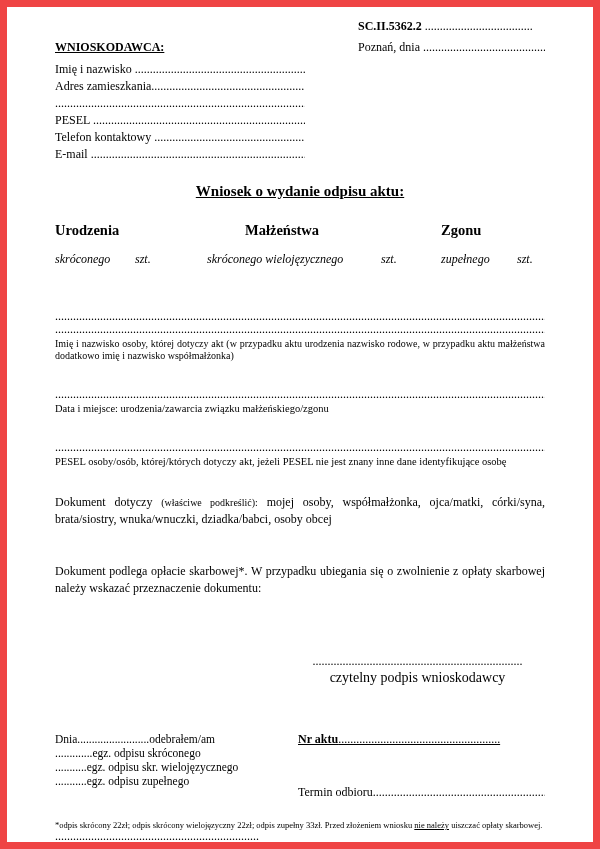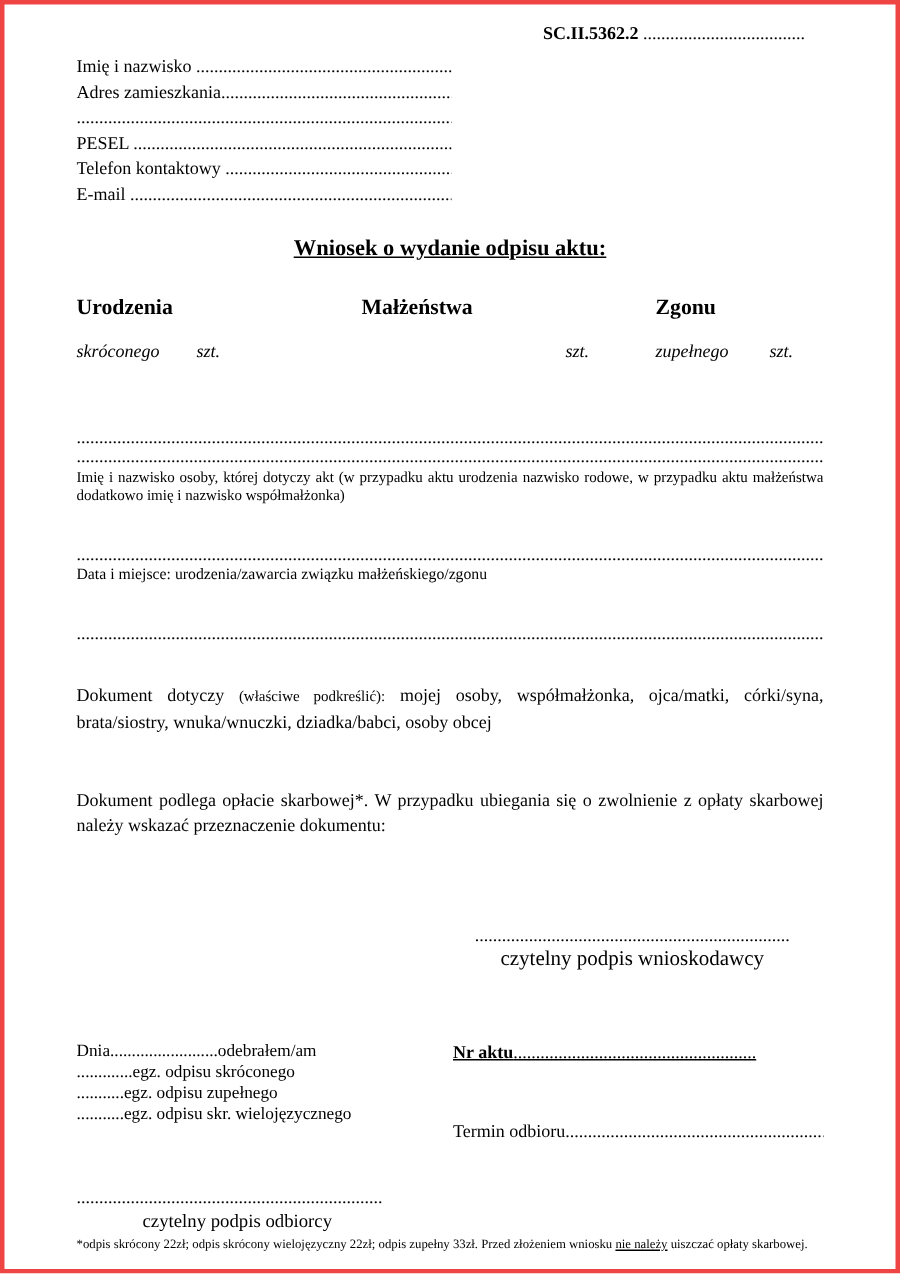--- a/index.html
+++ b/index.html
@@ -1,20 +1,20 @@
 <!DOCTYPE html>
 <html><head>
 <meta charset="utf-8">
 <style>
   * { margin:0; padding:0; box-sizing:border-box; }
   html,body { background:#fff; }
   .page {
     width:600px; height:849px;
     background:#fff;
-    border:3px solid #ef4444;
+    border:7px solid #ef4444;
     font-family:"Liberation Serif", serif;
     font-size:12px; color:#000;
     padding:12px 48px 0 48px;
     position:relative;
     overflow:hidden;
   }
   .bold { font-weight:bold; }
   .und { text-decoration:underline; }
   .clip { white-space:nowrap; overflow:hidden; }
   .right-cell { width:187px; margin-left:auto; display:block; }
@@ -54,75 +54,84 @@
 </head>
 <body>
 
 <div class="page">
 
   <div class="right-cell clip">
     <span class="bold">SC.II.5362.2</span>
     <span>....................................</span>
   </div>
 
+  <div class="row-split">
+    <span class="bold und">WNIOSKODAWCA:</span>
+    <span class="right-cell clip" style="margin-left:0;">
+      <span>Poznań, dnia</span>
+      <span>.........................................</span>
+    </span>
+  </div>
 
   <div class="fields">
     <div class="field-line clip">Imię i nazwisko ................................................................................</div>
     <div class="field-line clip">Adres zamieszkania..........................................................................</div>
     <div class="field-line clip">...................................................................................................</div>
     <div class="field-line clip">PESEL ...........................................................................................</div>
     <div class="field-line clip">Telefon kontaktowy .........................................................................</div>
     <div class="field-line clip">E-mail ............................................................................................</div>
   </div>
 
   <div class="form-title">Wniosek o wydanie odpisu aktu:</div>
 
   <div class="acts">
     <span class="h p-urodzenia">Urodzenia</span>
     <span class="h p-malzenstwa">Małżeństwa</span>
     <span class="h p-zgonu">Zgonu</span>
     <span class="s p-skr">skróconego</span>
     <span class="s p-szt1">szt.</span>
+    <span class="s p-skrw">skróconego wielojęzycznego</span>
     <span class="s p-szt2">szt.</span>
     <span class="s p-zup">zupełnego</span>
     <span class="s p-szt3">szt.</span>
   </div>
 
   <div class="sec1">
     <div class="dotline">..........................................................................................................................................................................................</div>
     <div class="dotline">......................................................................................................................................................................................</div>
     <div class="caption">Imię i nazwisko osoby, której dotyczy akt (w przypadku aktu urodzenia nazwisko rodowe, w przypadku aktu małżeństwa dodatkowo imię i nazwisko współmałżonka)</div>
   </div>
 
   <div class="sec">
     <div class="dotline">..........................................................................................................................................................................................</div>
     <div class="caption-md">Data i miejsce: urodzenia/zawarcia związku małżeńskiego/zgonu</div>
   </div>
 
   <div class="sec">
     <div class="dotline">..........................................................................................................................................................................................</div>
+    <div class="caption-md">PESEL osoby/osób, której/których dotyczy akt, jeżeli PESEL nie jest znany inne dane identyfikujące osobę</div>
   </div>
 
   <div class="concerns">
     <span>Dokument dotyczy </span><span class="note">(właściwe podkreślić):</span><span> mojej osoby, współmałżonka, ojca/matki, córki/syna, brata/siostry, wnuka/wnuczki, dziadka/babci, osoby obcej</span>
   </div>
 
   <div class="fee">Dokument podlega opłacie skarbowej*. W przypadku ubiegania się o zwolnienie z opłaty skarbowej należy wskazać przeznaczenie dokumentu:</div>
 
   <div class="sig-app">
     <div class="dotline">......................................................................</div>
     <div class="cap">czytelny podpis wnioskodawcy</div>
   </div>
 
   <div class="receipt">
     <div class="left">
       <div class="clip">Dnia.........................odebrałem/am</div>
       <div class="clip">.............egz. odpisu skróconego</div>
+      <div class="clip">...........egz. odpisu skr. wielojęzycznego</div>
       <div class="clip">...........egz. odpisu zupełnego</div>
-      <div class="clip">...........egz. odpisu skr. wielojęzycznego</div>
     </div>
     <div class="right">
       <div class="nr-line">
         <span class="bold">Nr aktu</span><span>......................................................</span>
       </div>
       <div class="termin">Termin odbioru............................................................</div>
     </div>
   </div>
 
   <div class="sig-rec">

